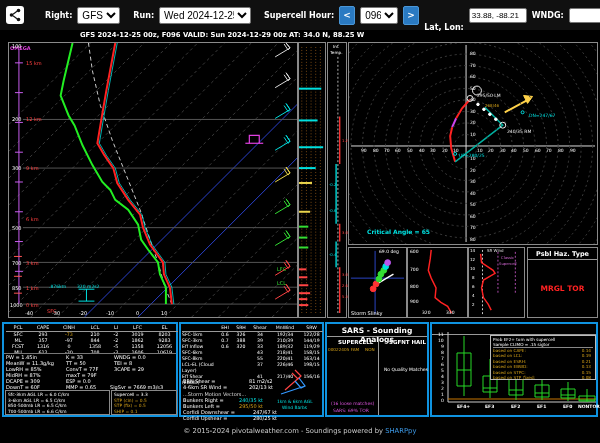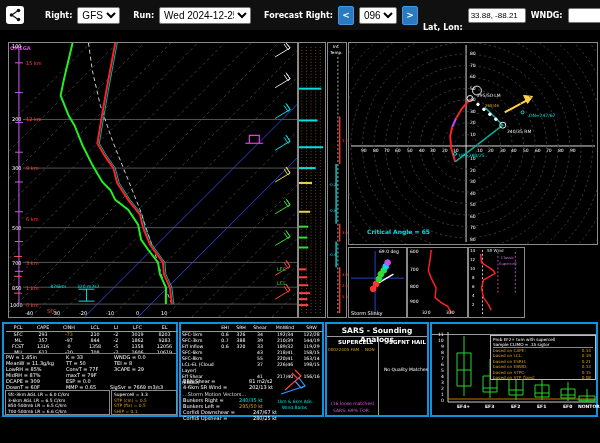--- a/index.html
+++ b/index.html
@@ -56,32 +56,33 @@
         <circle cx="5.5" cy="9" r="1.8" fill="#111"></circle>
         <circle cx="12.5" cy="13.5" r="1.8" fill="#111"></circle>
         <line x1="7" y1="8.2" x2="11" y2="5.3" stroke="#111" stroke-width="1.2"></line>
         <line x1="7" y1="9.8" x2="11" y2="12.7" stroke="#111" stroke-width="1.2"></line>
       </svg>
     </span>
     <span class="tlabel" style="margin-left:16px;">Right:</span>
     <select style="width:62px;"><option>GFS</option></select>
     <span class="tlabel" style="margin-left:8px;">Run:</span>
     <select style="width:92px;"><option>Wed 2024-12-25 00z</option></select>
-    <span class="tlabel" style="margin-left:8px;">Forecast Right:</span>
+    <span class="tlabel" style="margin-left:8px;">Supercell Hour:</span>
     <span class="bluebtn">&lt;</span>
     <select style="width:38px;"><option>096</option></select>
     <span class="bluebtn">&gt;</span>
     <span class="tlabel" style="margin-left:auto;margin-top:24px;">Lat, Lon:</span>
     <input style="width: 52px;" value="33.88, -88.21">
     <span class="tlabel">WNDG:</span>
     <input style="width: 38px;" value="">
 
   </div>
 
   <div id="titlebar">
+    <span class="tl">GFS 2024-12-25 00z, F096  VALID: Sun 2024-12-29 00z  AT: 34.0 N, 88.25 W</span>
   </div>
 
   <div class="panel" style="left:8px;top:42px;width:290px;height:276px;">
     <svg class="layer" width="288" height="274" viewBox="0 0 290 276" preserveAspectRatio="none">
         <polyline points="22,276 290,8" fill="none" stroke="#3a3a3a" stroke-width="1" stroke-dasharray="3,3"></polyline>
         <polyline points="49,276 290,35" fill="none" stroke="#3a3a3a" stroke-width="1" stroke-dasharray="3,3"></polyline>
         <polyline points="76,276 290,62" fill="none" stroke="#2a41cc" stroke-width="1"></polyline>
         <polyline points="103,276 290,89" fill="none" stroke="#3a3a3a" stroke-width="1" stroke-dasharray="3,3"></polyline>
         <polyline points="130,276 290,116" fill="none" stroke="#2a41cc" stroke-width="1"></polyline>
         <polyline points="157,276 290,143" fill="none" stroke="#3a3a3a" stroke-width="1" stroke-dasharray="3,3"></polyline>
@@ -325,20 +326,25 @@
       <span class="lbl" style="left: 1px; top: 19px; font-size: 4px;">10</span>
       <span class="lbl" style="left: 3px; top: 28px; font-size: 4px;">8</span>
       <span class="lbl" style="left: 3px; top: 37px; font-size: 4px;">6</span>
       <span class="lbl" style="left: 3px; top: 46px; font-size: 4px;">4</span>
       <span class="lbl" style="left: 3px; top: 55px; font-size: 4px;">2</span>
       <span class="lbl" style="left: 18px; top: 1px; color: rgb(221, 221, 221); font-size: 4px;">SR Wind</span>
       <span class="lbl" style="left: 32px; top: 8px; color: rgb(210, 104, 210); font-size: 3.8px;">Classic</span>
       <span class="lbl" style="left: 30px; top: 14px; color: rgb(210, 104, 210); font-size: 3.8px;">Supercell</span>
     </div>
 
+  <div class="panel" style="left:527px;top:247px;width:71px;height:71px;">
+    <div class="ctitle" style="top:2px;font-size:6.5px;">Psbl Haz. Type</div>
+    <div class="divider" style="left:0;top:11px;width:100%;height:1px;"></div>
+    <div class="ctitle" style="top:36px;font-size:7.5px;color:#ff2222;">MRGL TOR</div>
+  </div>
 
   <div class="bbox" style="left:2px;top:322px;width:176px;height:95px;">
     <div class="tbl" style="left:2px;top:1px;width:172px;">
         <div class="trow" style="grid-template-columns: 24px 26px 26px 26px 16px 27px 27px;">
           <span class="tcell">PCL</span>
           <span class="tcell">CAPE</span>
           <span class="tcell">CINH</span>
           <span class="tcell">LCL</span>
           <span class="tcell">LI</span>
           <span class="tcell">LFC</span>
@@ -581,14 +587,17 @@
       <span class="lbl" style="left: 9px; top: 69px; font-size: 4.5px;">1</span>
       <span class="lbl" style="left: 9px; top: 75px; font-size: 4.5px;">0</span>
       <span class="lbl" style="left: 25px; top: 81px; font-size: 4.5px; font-weight: bold;">EF4+</span>
       <span class="lbl" style="left: 53px; top: 81px; font-size: 4.5px; font-weight: bold;">EF3</span>
       <span class="lbl" style="left: 79px; top: 81px; font-size: 4.5px; font-weight: bold;">EF2</span>
       <span class="lbl" style="left: 105px; top: 81px; font-size: 4.5px; font-weight: bold;">EF1</span>
       <span class="lbl" style="left: 131px; top: 81px; font-size: 4.5px; font-weight: bold;">EF0</span>
       <span class="lbl" style="left: 146px; top: 81px; font-size: 4.5px; font-weight: bold;">NONTOR</span>
     </div>
 
+  <div id="footer">
+    <span>© 2015-2024 pivotalweather.com - Soundings powered by </span><span class="brand">SHARPpy</span>
+  </div>
 
 </div>
 
 </body></html>

